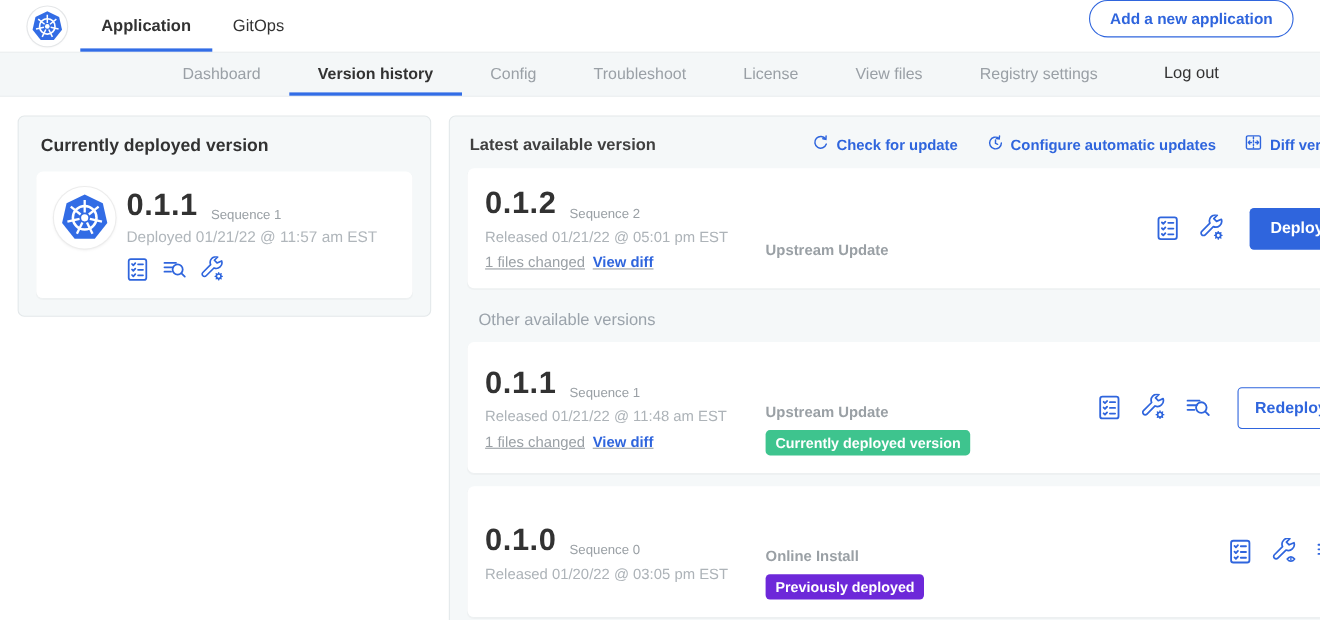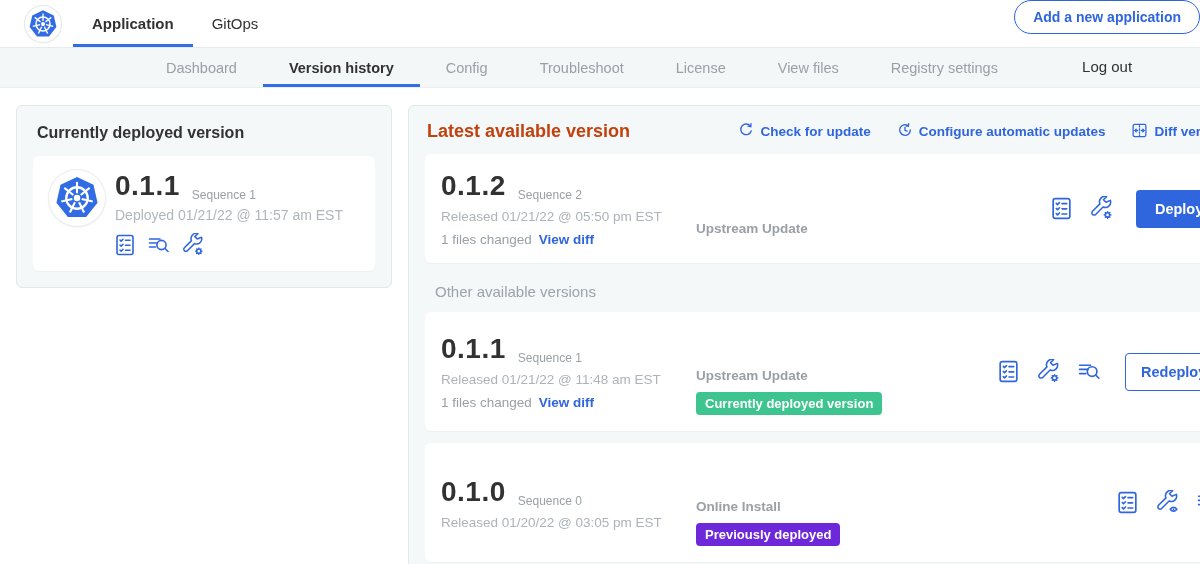--- a/index.html
+++ b/index.html
@@ -5,21 +5,21 @@
   * { margin:0; padding:0; box-sizing:border-box; }
   html,body { background:#fff; }
   .page {
     width:1200px; height:564px; overflow:hidden; background:#fff;
     font-family:"Liberation Sans", sans-serif; color:#323232;
   }
 
   
   .topnav {
     height:48px; display:flex; align-items:stretch; background:#fff;
-    border-bottom:1px solid #e7eaec; padding-left:25px; 
+    border-bottom:1px solid #e7eaec; padding-left:25px; padding-right:24px;
   }
   .logo-badge {
     align-self:center; width:36px; height:36px; border-radius:50%;
     background:#fff; box-shadow:0 0 0 1px #e4e6e8, 0 1px 2px rgba(0,0,0,.08);
     display:flex; align-items:center; justify-content:center;
   }
   .topnav-tabs { display:flex; margin-left:12px; }
   .topnav-tab {
     display:flex; align-items:center; padding:0 19px; font-size:15px;
     color:#323232; cursor:pointer; border-bottom:3px solid transparent; padding-top:3px;
@@ -63,32 +63,32 @@
   .ver-number { font-size:28px; font-weight:bold; color:#323232; letter-spacing:.5px; }
   .ver-seq { font-size:12px; color:#9aa0a5; margin-left:12px; }
   .ver-date { font-size:14px; color:#b0b6bb; margin-top:5px; }
   .icon-row { display:flex; align-items:center; gap:9px; margin-top:10px; margin-left:-2px; }
   .action-icon { display:inline-flex; cursor:pointer; }
   .action-icon svg { display:block; }
 
   
   .right-panel { flex:1; padding:13px 16px 16px 16px; }
   .rp-header { display:flex; align-items:center; margin:2px 2px 12px 2px; }
-  .rp-title { font-size:18px; font-weight:bold; color:#c2410c;text-align:center; }
+  .rp-title { font-size:15px; font-weight:bold; color:#404040;text-align:center; }
   .rp-actions { margin-left:auto; display:flex; align-items:center; gap:26px; }
   .rp-action { display:flex; align-items:center; gap:6px; color:#2f65dd; font-size:13.5px; font-weight:bold; cursor:pointer; }
 
   .version-card {
     background:#fff; border-radius:6px; padding:16px; display:flex; align-items:center;
     box-shadow:0 1px 1px rgba(0,0,0,.03); min-height:84px;
   }
   .vc-left { flex:none; width:255px; }
   .vc-mid { flex:none; width:300px; display:flex; flex-direction:column; gap:9px; }
   .vc-right { flex:1; display:flex; align-items:center; justify-content:flex-end; gap:15px; }
-  .vc-files { display:flex; align-items:center; gap:7px; font-size:13.5px; color:#9aa0a5; margin-top:8px; }
+  .vc-files { display:flex; align-items:center; gap:7px; font-size:13.5px; color:#9aa0a5; margin-top:8px;text-decoration:underline; }
   .view-diff { color:#2f65dd; font-weight:bold; cursor:pointer; }
   .vc-source { font-size:13.5px; font-weight:bold; color:#9aa0a5;margin-top:40px; }
   .vc-released { font-size:13.5px; color:#adb3b8; margin-top:7px; }
   .badge {
     display:inline-block; align-self:flex-start; color:#fff; font-size:13px; font-weight:bold;
     padding:4px 9px; border-radius:4px;
   }
   .badge.green { background:#3ec48e; }
   .badge.gray { background:#6d28d9; }
 
@@ -274,21 +274,21 @@
           </span>
         </div>
       </div>
 
       <div class="version-card">
         <div class="vc-left">
           <div class="ver-line">
             <span class="ver-number">0.1.2</span>
             <span class="ver-seq">Sequence 2</span>
           </div>
-          <div class="vc-released">Released 01/21/22 @ 05:50 pm EST</div>
+          <div class="vc-released">Released 01/21/22 @ 05:01 pm EST</div>
           <div class="vc-files">
             <span>1 files changed</span>
             <span class="view-diff">View diff</span>
           </div>
         </div>
         <div class="vc-mid">
           <span class="vc-source">Upstream Update</span>
         </div>
         <div class="vc-right">
           <span class="action-icon">

